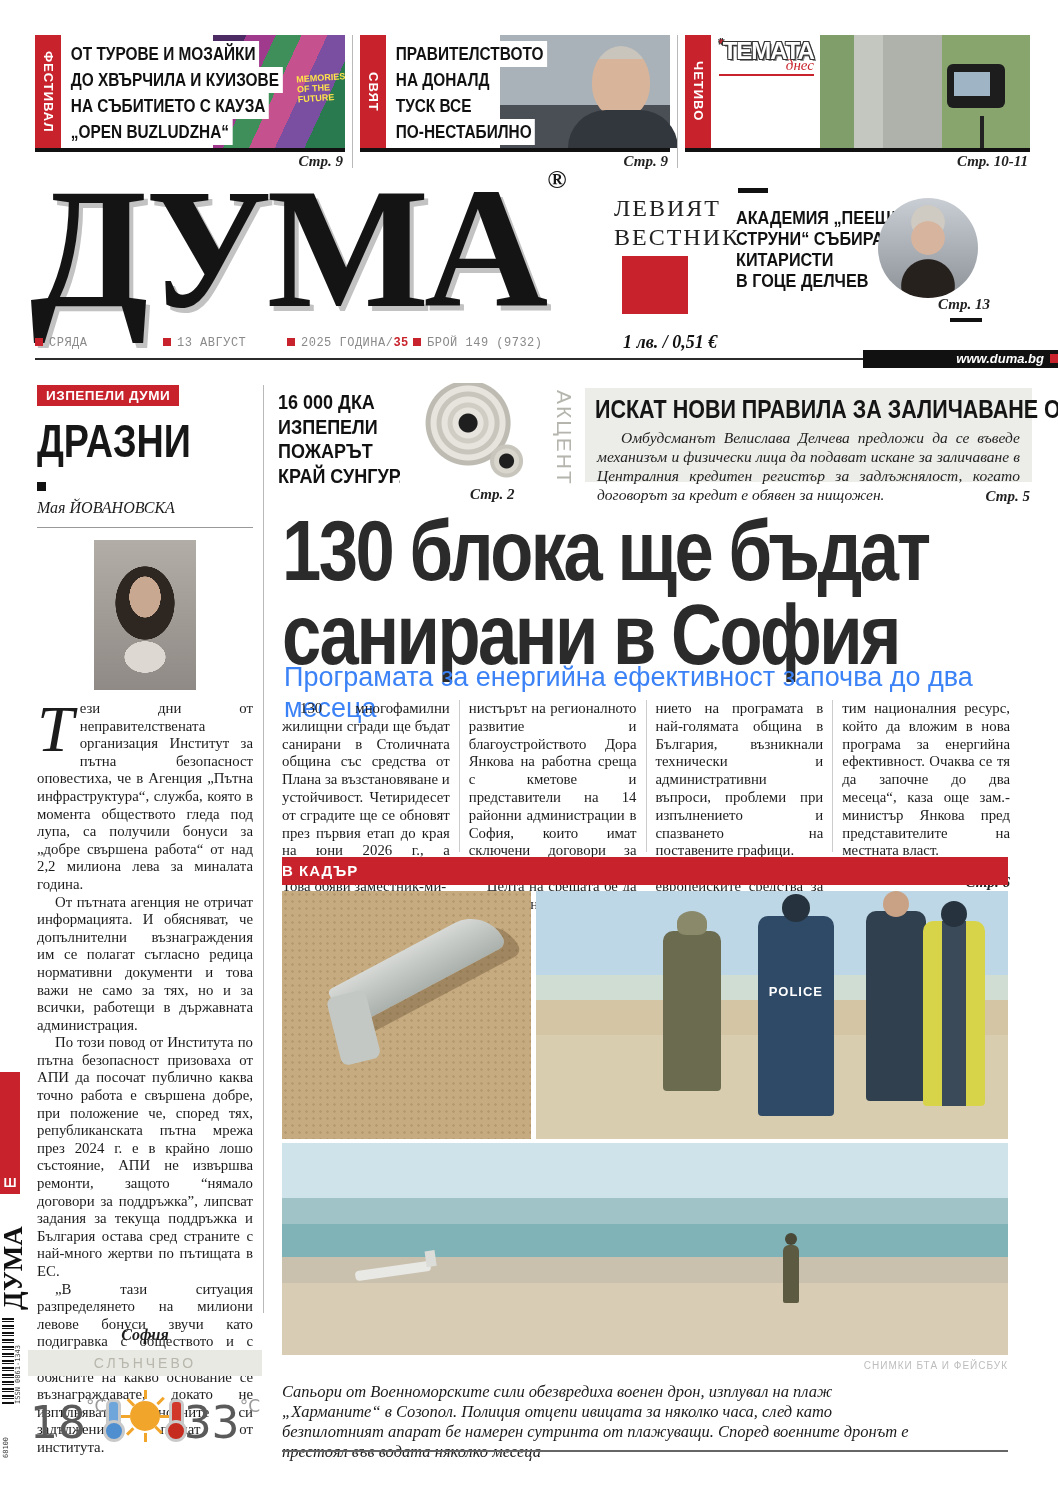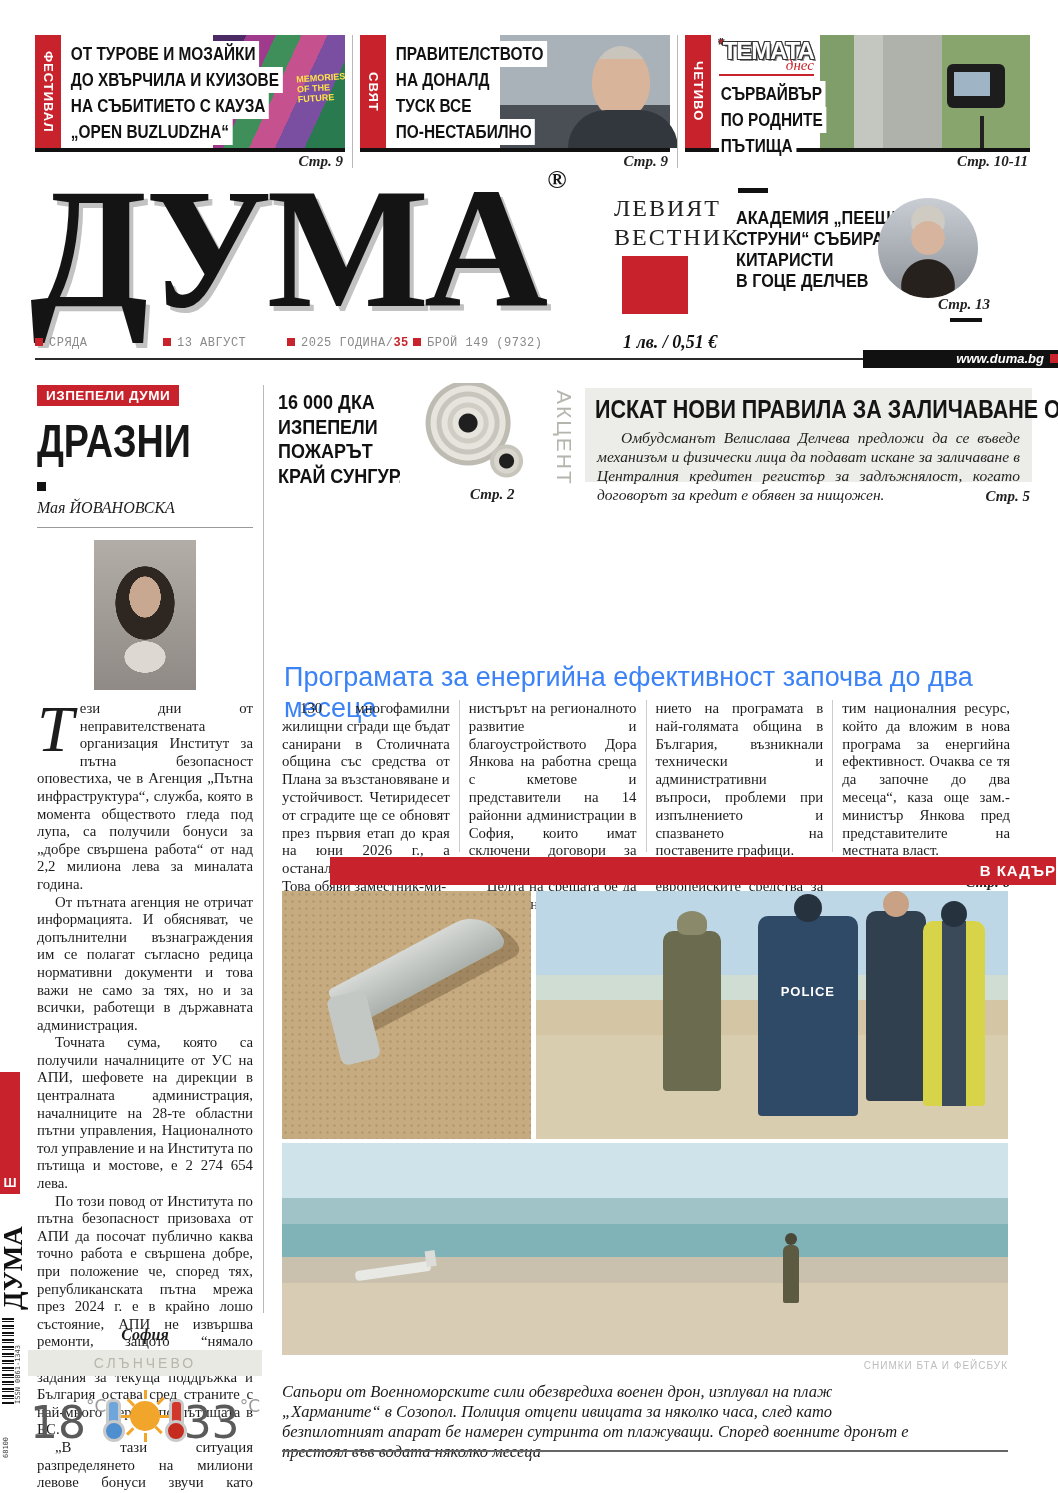--- a/index.html
+++ b/index.html
@@ -109,21 +109,21 @@
   .cols{display:flex;}
   .col{width:172px;padding:0 9px 0 0;margin-right:9px;border-right:1px solid #ccc;}
   .col:last-child{border-right:none;margin-right:0;padding-right:0;}
   .col p{margin:0;font-size:14.8px;line-height:17.8px;text-align:justify;}
   .col p + p{text-indent:18px;}
   .col p.indent{text-indent:18px;}
   .col-page{text-align:right;margin-top:14px;}
 
   
   .gal-bar{background:#c8232c;color:#fff;font-family:"Liberation Sans",sans-serif;font-weight:bold;
-      font-size:15px;letter-spacing:1px;text-align:right;line-height:28px;margin-left:48px;}
+      font-size:15px;letter-spacing:1px;text-align:left;line-height:28px;}
   .photo{position:absolute;overflow:hidden;}
   .ph-sand{background:radial-gradient(#b49a6e 1px,transparent 1.5px) 0 0/7px 7px,#c7ab80;}
   .wing{position:absolute;left:18%;top:22%;width:180px;height:44px;background:linear-gradient(#d6d9d6,#aab0ac);
       border-radius:8px 60px 14px 10px;transform:rotate(-28deg);box-shadow:10px 14px 0 rgba(90,70,40,.35);}
   .wing::after{content:'';position:absolute;left:-14px;top:10px;width:40px;height:70px;background:#c4c8c4;
       border-radius:8px;transform:rotate(14deg);}
   .ph-beachpolice{background:linear-gradient(#bdd7e6 0 34%,#cfddd2 34% 44%,#d4c5a4 44% 58%,#d9cdb0 58% 100%);}
   .figure{position:absolute;border-radius:10px 10px 4px 4px;}
   .head{position:absolute;left:50%;transform:translateX(-50%);border-radius:50%;}
   .police-label{position:absolute;left:50%;transform:translateX(-50%);top:34%;color:#fff;
@@ -217,25 +217,20 @@
         <span>ЧЕТИВО</span>
         </div>
       <div class="teaser-photo ph-road" style="width:210px;">
         <div class="road-cam"></div>
         <div class="road-tripod"></div>
       </div>
       <div class="temata">
         <span class="brand"><span class="star">*</span><span>ТЕМАТА</span></span>
         <span class="script">днес</span>
       </div>
-      <div class="teaser-title t3-title">
-        <span class="tline">СЪРВАЙВЪР</span><br>
-        <span class="tline">ПО РОДНИТЕ</span><br>
-        <span class="tline">ПЪТИЩА</span>
-      </div>
     </div>
     <div class="teaser-page pageref">Стр. 10-11</div>
   </div>
 
   <div class="abs" style="left:0;top:178px;width:1058px;height:156px;">
     <div class="abs logo" style="left:30px;top:-16px;"><span>ДУМА</span><span class="reg">®</span></div>
     <div class="abs tagline" style="left:614px;top:16px;">
       <div>ЛЕВИЯТ</div>
       <div>ВЕСТНИК</div>
     </div>
@@ -265,21 +260,20 @@
   <div class="abs" style="left:37px;top:385px;width:216px;">
     <span class="kicker">ИЗПЕПЕЛИ ДУМИ</span>
     <div class="op-title"><span class="cond">ДРАЗНИ</span></div>
     <div class="op-sq"></div>
     <div class="op-author">Мая ЙОВАНОВСКА</div>
     <div class="op-hr"></div>
     <div class="portrait"></div>
     <div class="op-text">
       <p class="first"><span class="dropcap">Т</span><span>ези дни от неправителствената организация Институт за пътна безопасност оповестиха, че в Агенция „Пътна инфраструктура“, служба, която в момента обществото гледа под лупа, са получили бонуси за „добре свършена работа“ от над 2,2 милиона лева за миналата година.</span></p>
       <p>От пътната агенция не отричат информацията. И обясняват, че допълнителни възнаграждения им се полагат съгласно редица нормативни документи и това важи не само за тях, но и за всички, работещи в държавната администрация.</p>
-      <p>Точната сума, която са получили началниците от УС на АПИ, шефовете на дирекции в централната администрация, началниците на 28-те областни пътни управления, Националното тол управление и на Института по пътища и мостове, е 2 274 654 лева.</p>
       <p>По този повод от Института по пътна безопасност призоваха от АПИ да посочат публично каква точно работа е свършена добре, при положение че, според тях, републиканската пътна мрежа през 2024 г. е в крайно лошо състояние, АПИ не извършва ремонти, защото “нямало договори за поддръжка”, липсват задания за текуща поддръжка и България остава сред страните с най-много жертви по пътищата в ЕС.</p>
       <p>„В тази ситуация разпределянето на милиони левове бонуси звучи като подигравка с обществото и с жертвите на пътя. Настояваме да обясните на какво основание се възнаграждавате, докато не изпълнявате основните си задължения“, пишат от института.</p>
     </div>
     
   </div>
   <div class="abs vdivider" style="left:263px;top:385px;height:928px;"></div>
 
   <div class="abs" style="left:278px;top:390px;width:275px;height:110px;">
     <div class="fire-title">
       <span class="tline">16 000 ДКА</span><br>
@@ -291,20 +285,24 @@
   <div class="abs hose" style="left:400px;top:383px;width:148px;height:100px;"></div>
   <div class="abs pageref" style="left:470px;top:486px;">Стр. 2</div>
 
   <div class="abs vert accent-label" style="left:552px;top:390px;height:112px;">АКЦЕНТ</div>
   <div class="abs" style="left:585px;top:388px;width:447px;height:94px;background:#ecece8;">
     <div class="accent-title" style="margin:7px 10px 4px 10px;"><span class="cond" style="transform:scaleX(.86);">ИСКАТ НОВИ ПРАВИЛА ЗА ЗАЛИЧАВАНЕ ОТ ЦКР</span></div>
     <div class="accent-sum" style="margin:0 12px;">Омбудсманът Велислава Делчева предложи да се въведе механизъм и физически лица да подават искане за заличаване в Централния кредитен регистър за задлъжнялост, когато договорът за кредит е обявен за нищожен.</div>
   </div>
   <div class="abs pageref" style="left:940px;top:488px;width:90px;text-align:right;">Стр. 5</div>
 
+  <div class="abs headline" style="left:282px;top:508px;width:730px;">
+    <span class="cond">130 блока ще бъдат</span><br>
+    <span class="cond">санирани в София</span>
+  </div>
   <div class="abs subhead" style="left:284px;top:662px;">Програмата за енергийна ефективност започва до два месеца</div>
 
   <div class="abs cols" style="left:282px;top:700px;width:728px;height:152px;">
     <div class="col">
       <p class="indent">130 многофамилни жилищни сгради ще бъдат санирани в Столичната община със средства от Плана за възстановяване и устойчивост. Четиридесет от сградите ще се обновят през първия етап до края на юни 2026 г., а останалите - през втория. Това обяви заместник-ми-</p>
     </div>
     <div class="col">
       <p>нистърът на регионалното развитие и благоустройството Дора Янкова на работна среща с кметове и представители на 14 районни администрации в София, които имат сключени договори за енергийна ефективност.</p>
       <p>Целта на срещата бе да се уточни ходът на изпълне-</p>
     </div>
@@ -321,21 +319,21 @@
   <div class="abs gal-bar" style="left:282px;top:857px;width:726px;height:28px;">В КАДЪР</div>
 
   <div class="photo ph-sand" style="left:282px;top:891px;width:249px;height:248px;">
     <div class="wing"></div>
   </div>
 
   <div class="photo ph-beachpolice" style="left:536px;top:891px;width:472px;height:248px;">
     <div class="figure" style="left:27%;top:16%;width:58px;height:160px;background:#6b6b4f;">
       <div class="head" style="top:-20px;width:30px;height:24px;background:#8a8a6a;border-radius:50% 50% 30% 30%;"></div>
     </div>
-    <div class="figure" style="left:47%;top:10%;width:100px;height:200px;background:#2e4a66;">
+    <div class="figure" style="left:47%;top:10%;width:76px;height:200px;background:#2e4a66;">
       <div class="head" style="top:-22px;width:28px;height:28px;background:#26323d;"></div>
       <span class="police-label">POLICE</span>
     </div>
     <div class="figure" style="left:70%;top:8%;width:60px;height:190px;background:#31404f;">
       <div class="head" style="top:-20px;width:26px;height:26px;background:#c9a184;"></div>
     </div>
     <div class="figure" style="left:82%;top:12%;width:62px;height:185px;background:linear-gradient(90deg,#d8d44a 0 30%,#3a4a58 30% 70%,#d8d44a 70% 100%);">
       <div class="head" style="top:-20px;width:26px;height:26px;background:#26323d;"></div>
     </div>
   </div>

